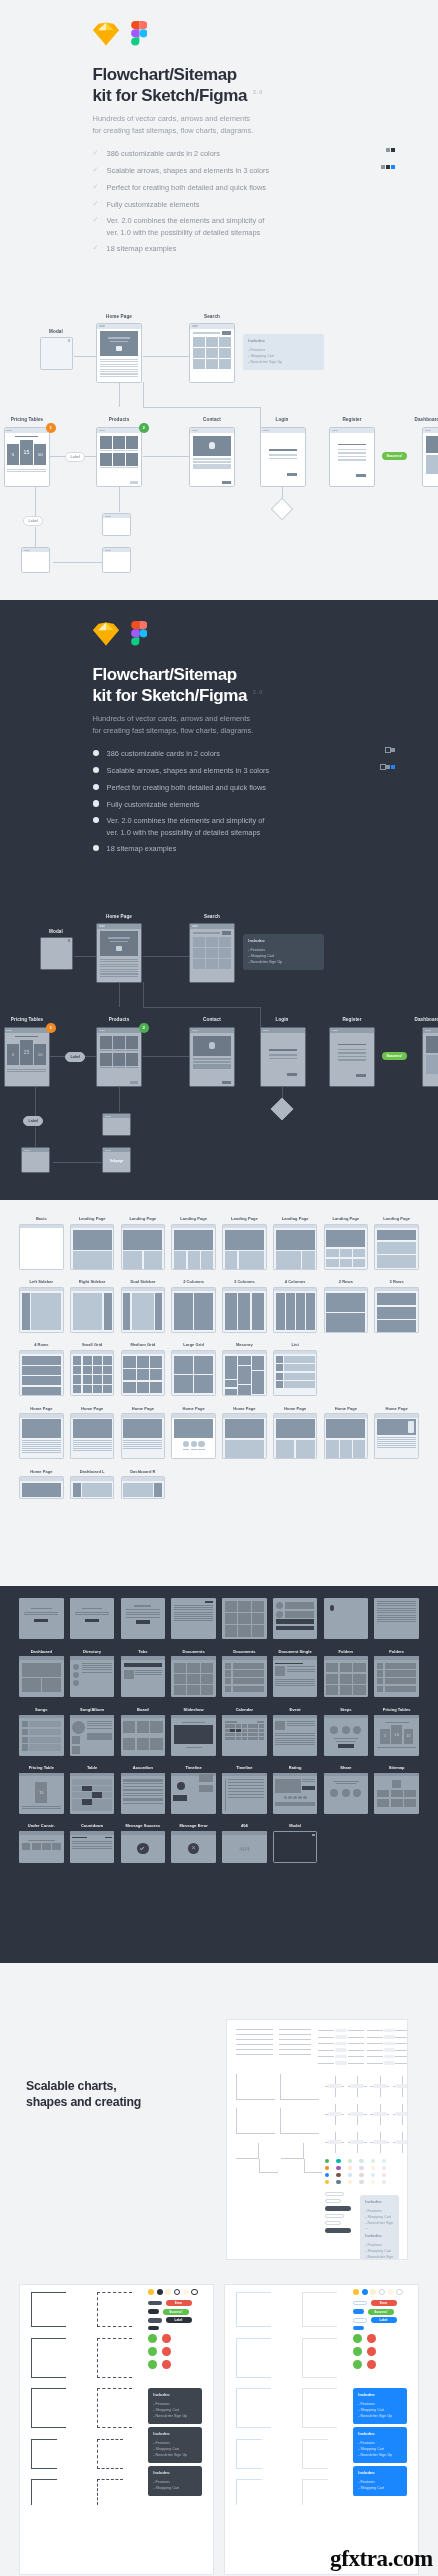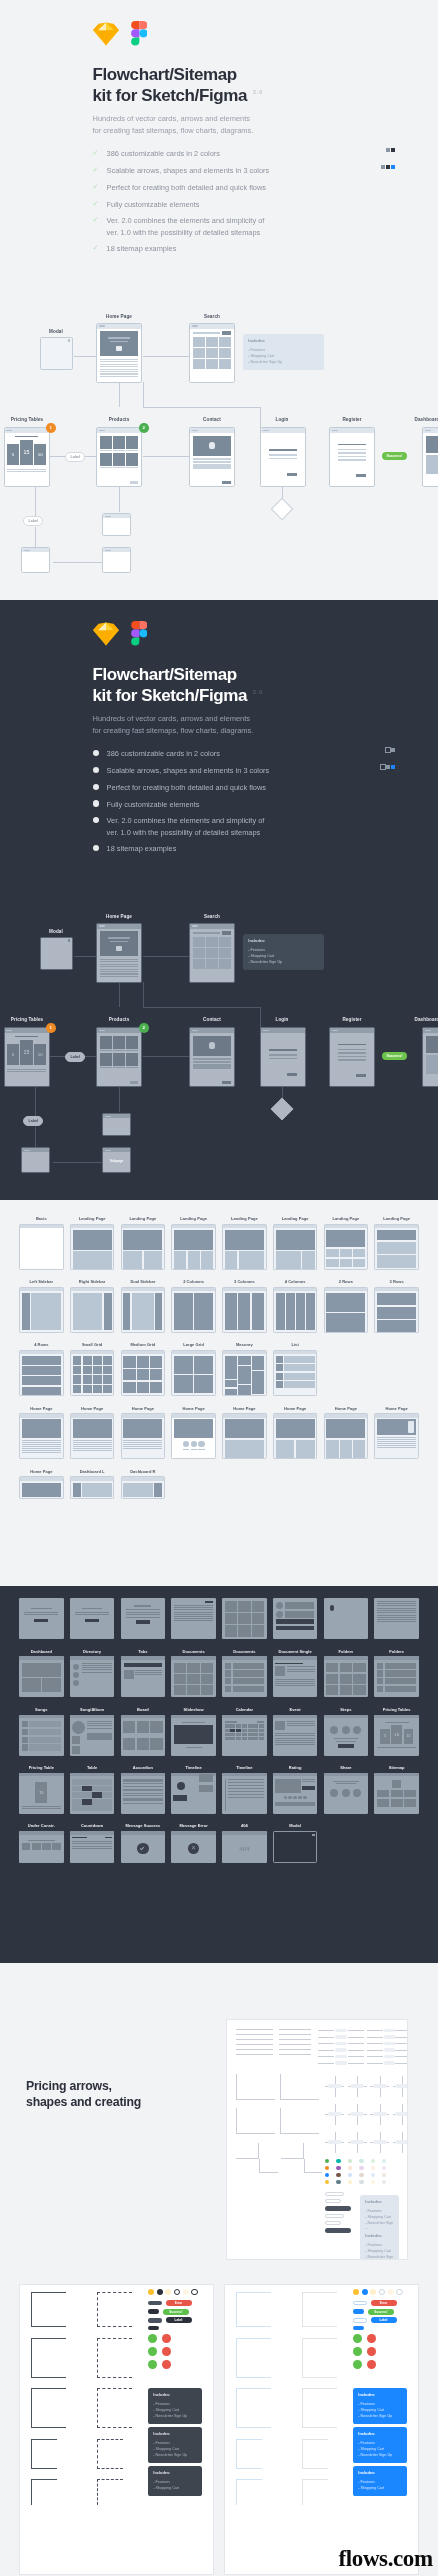--- a/index.html
+++ b/index.html
@@ -1781,21 +1781,21 @@
           <div class="gal-body" style="top:0;padding:2.6px">
             <div style="position:absolute;right:1.8px;top:1.8px;width:2.6px;height:2.6px;background:#8d98a5"></div>
           </div>
         </div>
       </div>
   </div>
 </div>
 
 <div class="sec light arrows-sec" style="height:612px;">
   <div class="arrows-title" style="left:26px;top:116px;">
-    <div>Pricing arrows,</div>
+    <div>Scalable charts,</div>
     <div>shapes and creating</div>
   </div>
 
   <div class="sheet" style="left:226px;top:56px;width:182px;height:241px;">
     <div style="position:absolute;left:8.8px;top:8.8px;right:7px;">
       <div style="display:grid;grid-template-columns:40px 35px 46px 44px;gap:3.5px;">
         <div>
           <div class="ar-line" style="position:relative;width:37px;margin-bottom:4.4px;"></div>
           <div class="ar-line" style="position:relative;width:37px;margin-bottom:4.4px;"></div>
           <div class="ar-line" style="position:relative;width:37px;margin-bottom:4.4px;"></div>
@@ -2143,15 +2143,15 @@
       <div>- Shopping Cart</div>
       <div>- Newsletter Sign Up</div>
     </div>
     <div class="tooltip" style="position:absolute;left:128px;top:181px;width:54px;background:#1a86ff;color:#cfe3ff;">
       <b style="color:#fff">Includes:</b>
       <div>- Features</div>
       <div>- Shopping Cart</div>
     </div>
   </div>
 
-  <div class="wm">flows.com</div>
+  <div class="wm">gfxtra.com</div>
 </div>
 
 
 </body></html>

